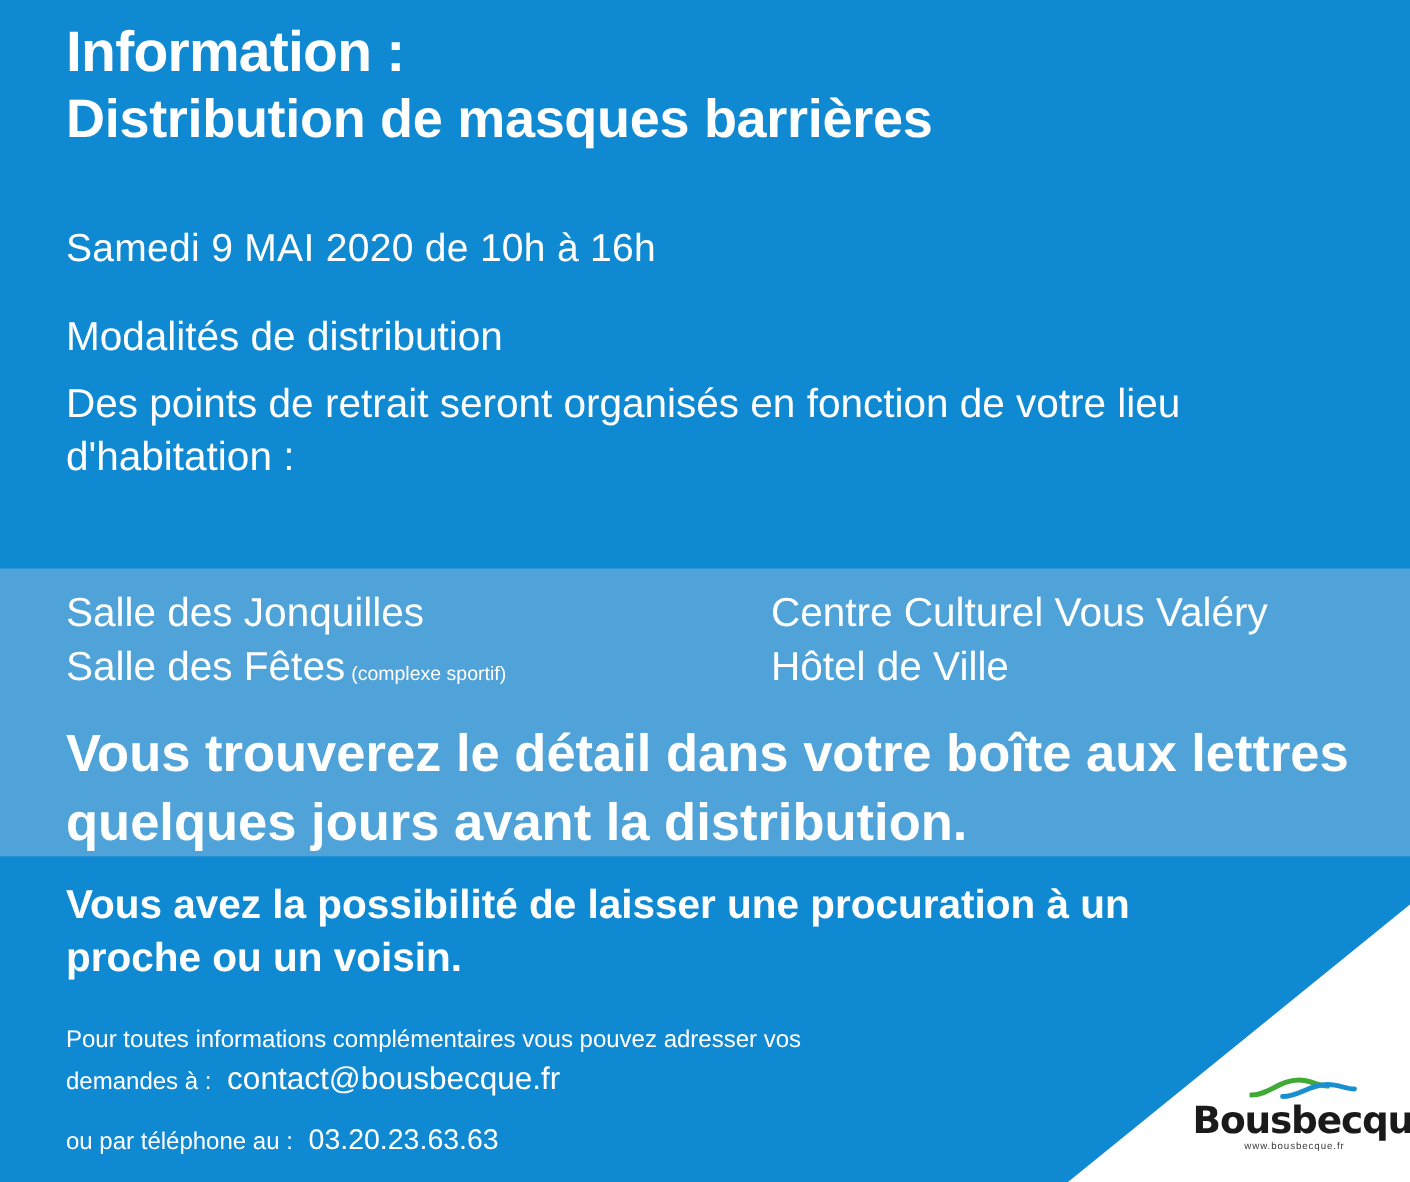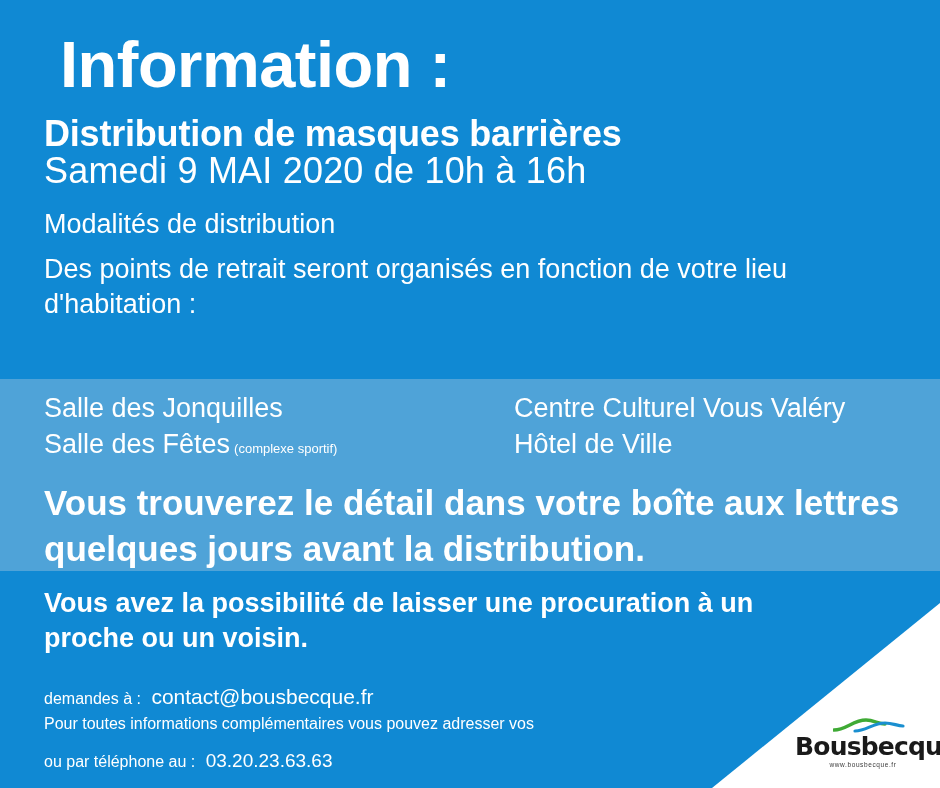--- a/index.html
+++ b/index.html
@@ -42,42 +42,42 @@
   }
 
   
   .header {
     position: absolute;
     left: 44px;
     top: 16px;
     width: 860px;
   }
   .title-main {
-    font-size: 65px;
+    font-size: 38px;
     line-height: 1.02;
     font-weight: 700;
     letter-spacing: -0.5px;
-    margin: 16px;
+    margin: 0;
     color: #ffffff;
   }
   .title-sub {
     font-size: 36px;
     line-height: 1.12;
     font-weight: 700;
     letter-spacing: -0.2px;
     margin: 4px 0 0 0;
     color: #ffffff;
   }
 
   
   .date-line {
     position: absolute;
     left: 44px;
     top: 150px;
-    font-size: 36px;
+    font-size: 26px;
     font-weight: 400;
     letter-spacing: 0.2px;
     color: #ffffff;
     white-space: nowrap;
   }
 
   
   .modalites {
     position: absolute;
     left: 44px;
@@ -266,24 +266,24 @@
       </div>
     </div>
   </div>
 
   <div class="mailbox-note">Vous trouverez le détail dans votre boîte aux lettres quelques jours avant la distribution.</div>
 
   <div class="proxy-note">Vous avez la possibilité de laisser une procuration à un proche ou un voisin.</div>
 
   <div class="contact">
     <div class="contact-line">
+      <span>Pour toutes informations complémentaires vous pouvez adresser  vos</span>
+    </div>
+    <div class="contact-line">
       <span>demandes à : </span><span class="contact-email">contact@bousbecque.fr</span>
-    </div>
-    <div class="contact-line">
-      <span>Pour toutes informations complémentaires vous pouvez adresser  vos</span>
     </div>
     <div class="contact-line phone">
       <span>ou par téléphone au : </span><span class="contact-phone">03.20.23.63.63</span>
     </div>
   </div>
 
   <div class="logo">
     <svg class="logo-swoosh" viewBox="0 0 72 15" aria-hidden="true">
       <path d="M1 12 C13 12, 20 2, 33 2 C41 2, 45 6, 52 6" stroke="#3faa35" stroke-width="3.4" fill="none" stroke-linecap="round"></path>
       <path d="M22 13 C33 13, 40 5, 52 5 C60 5, 64 8, 70 8" stroke="#1a8fd0" stroke-width="3.2" fill="none" stroke-linecap="round"></path>

